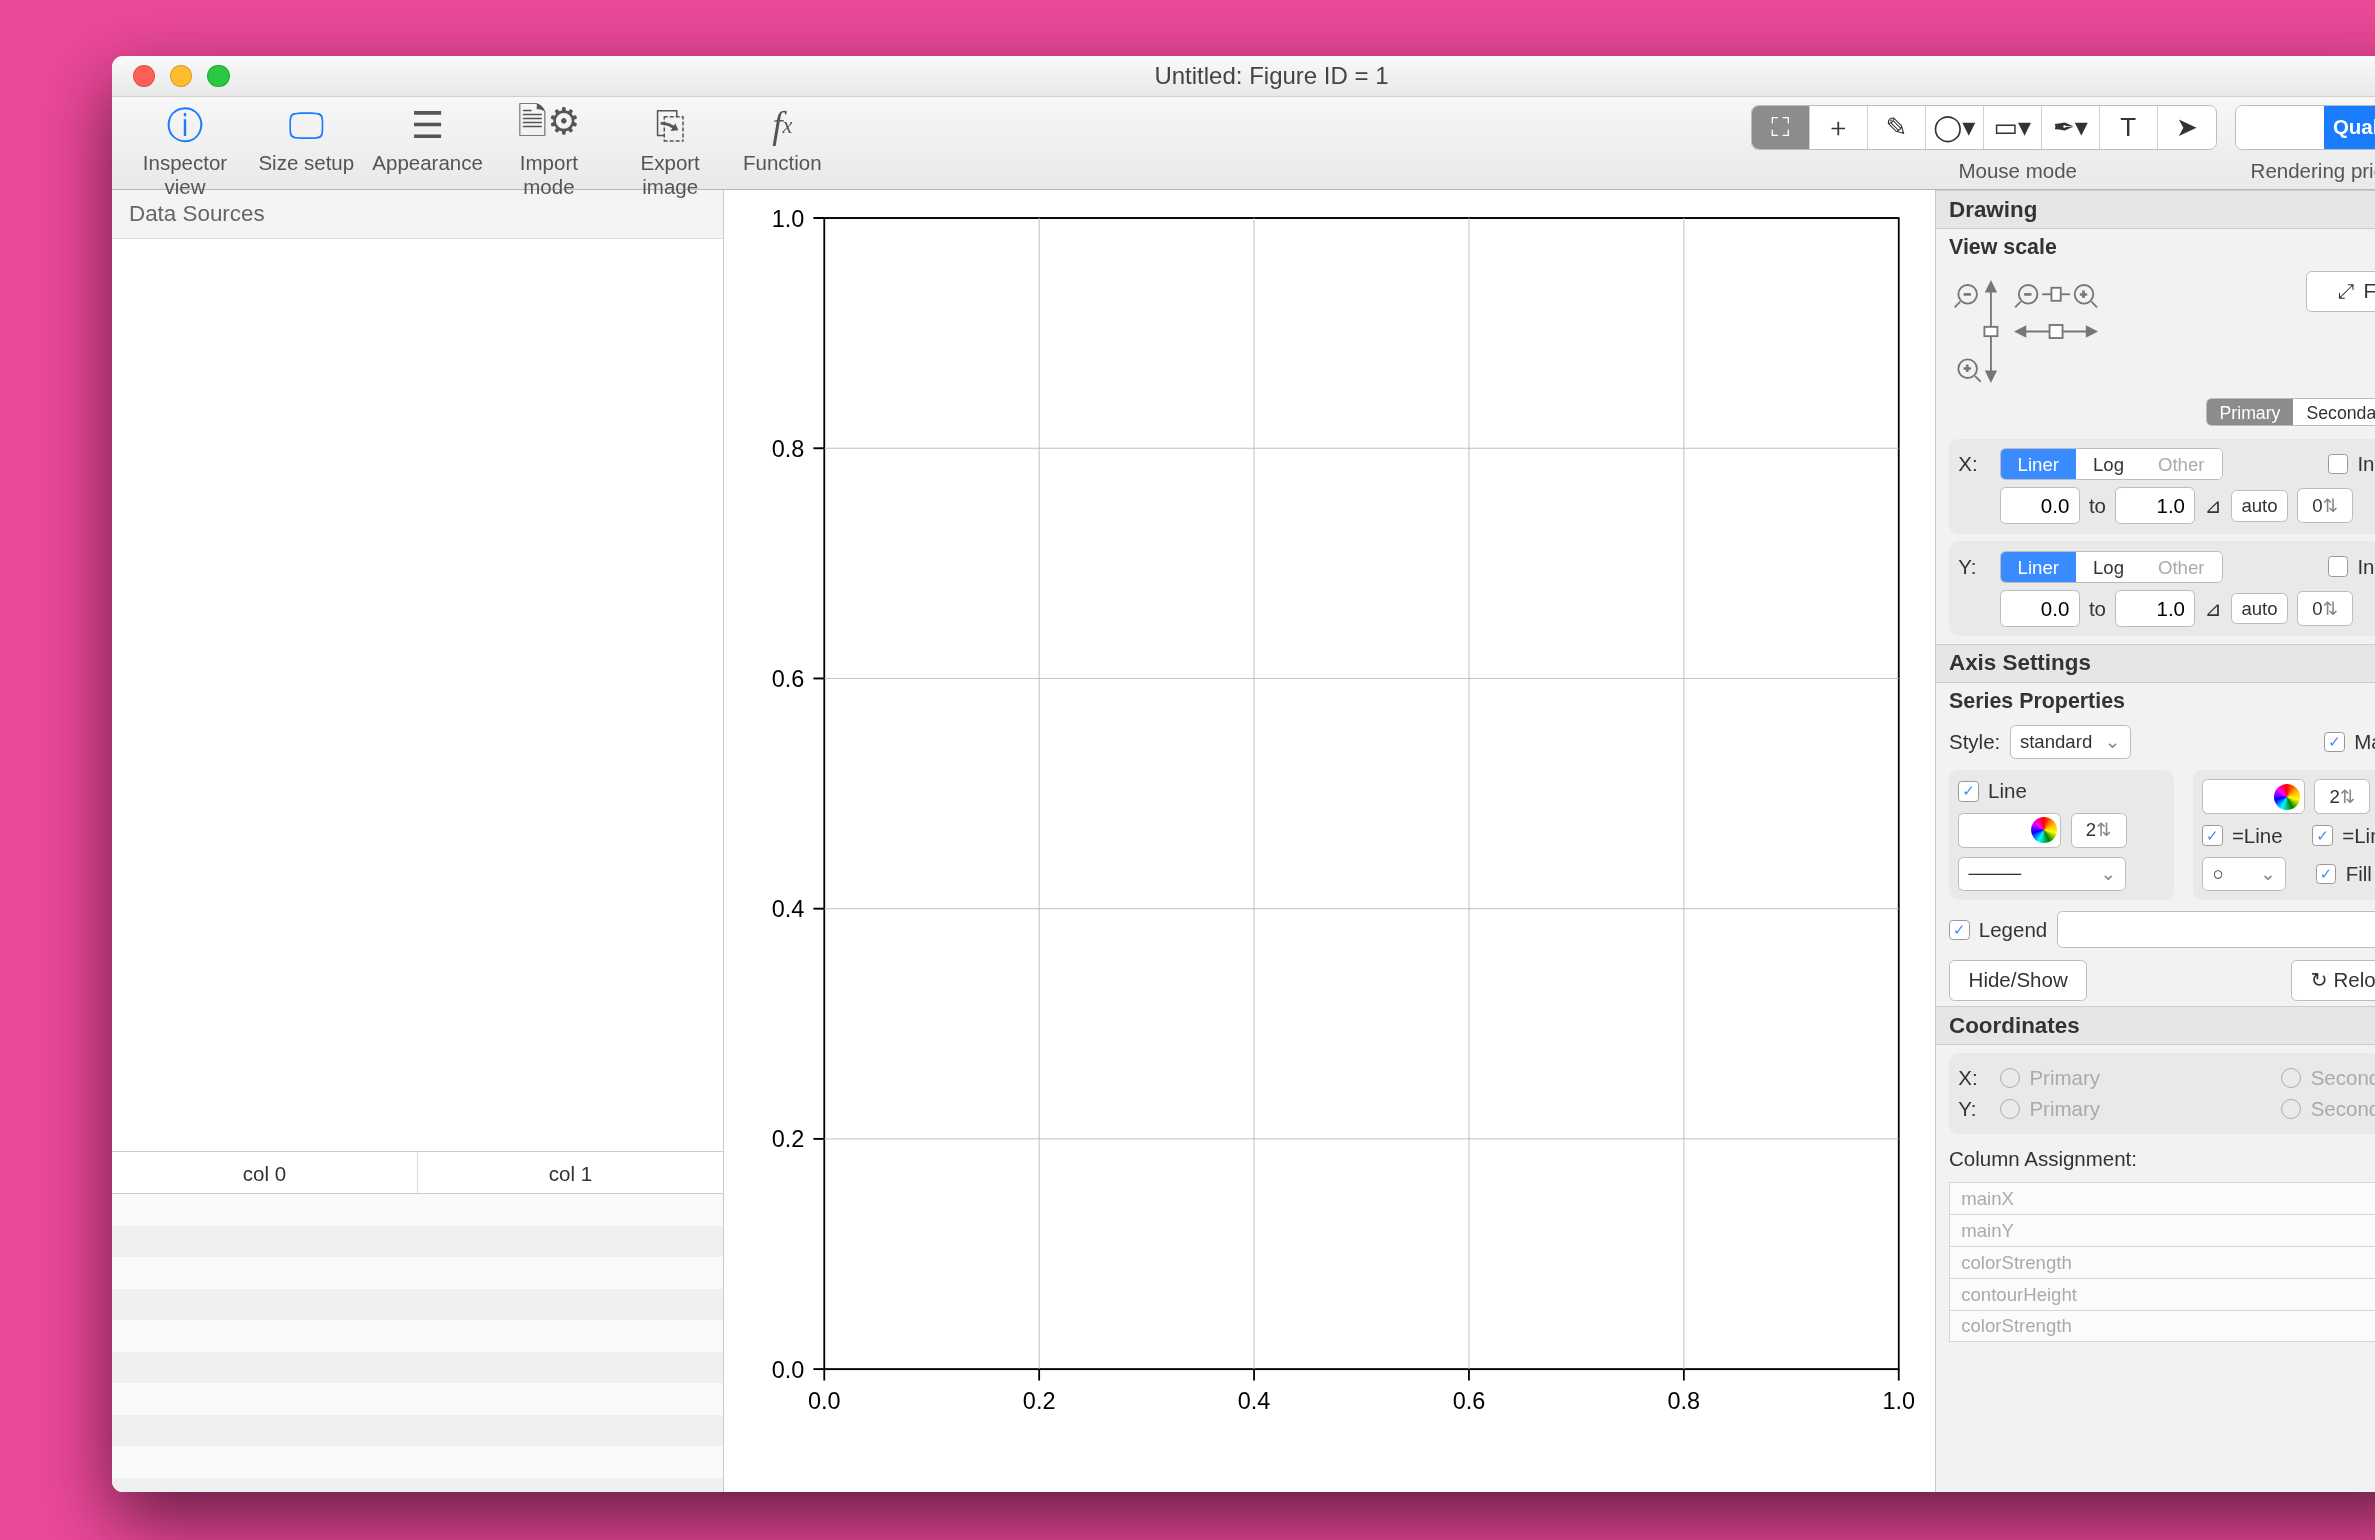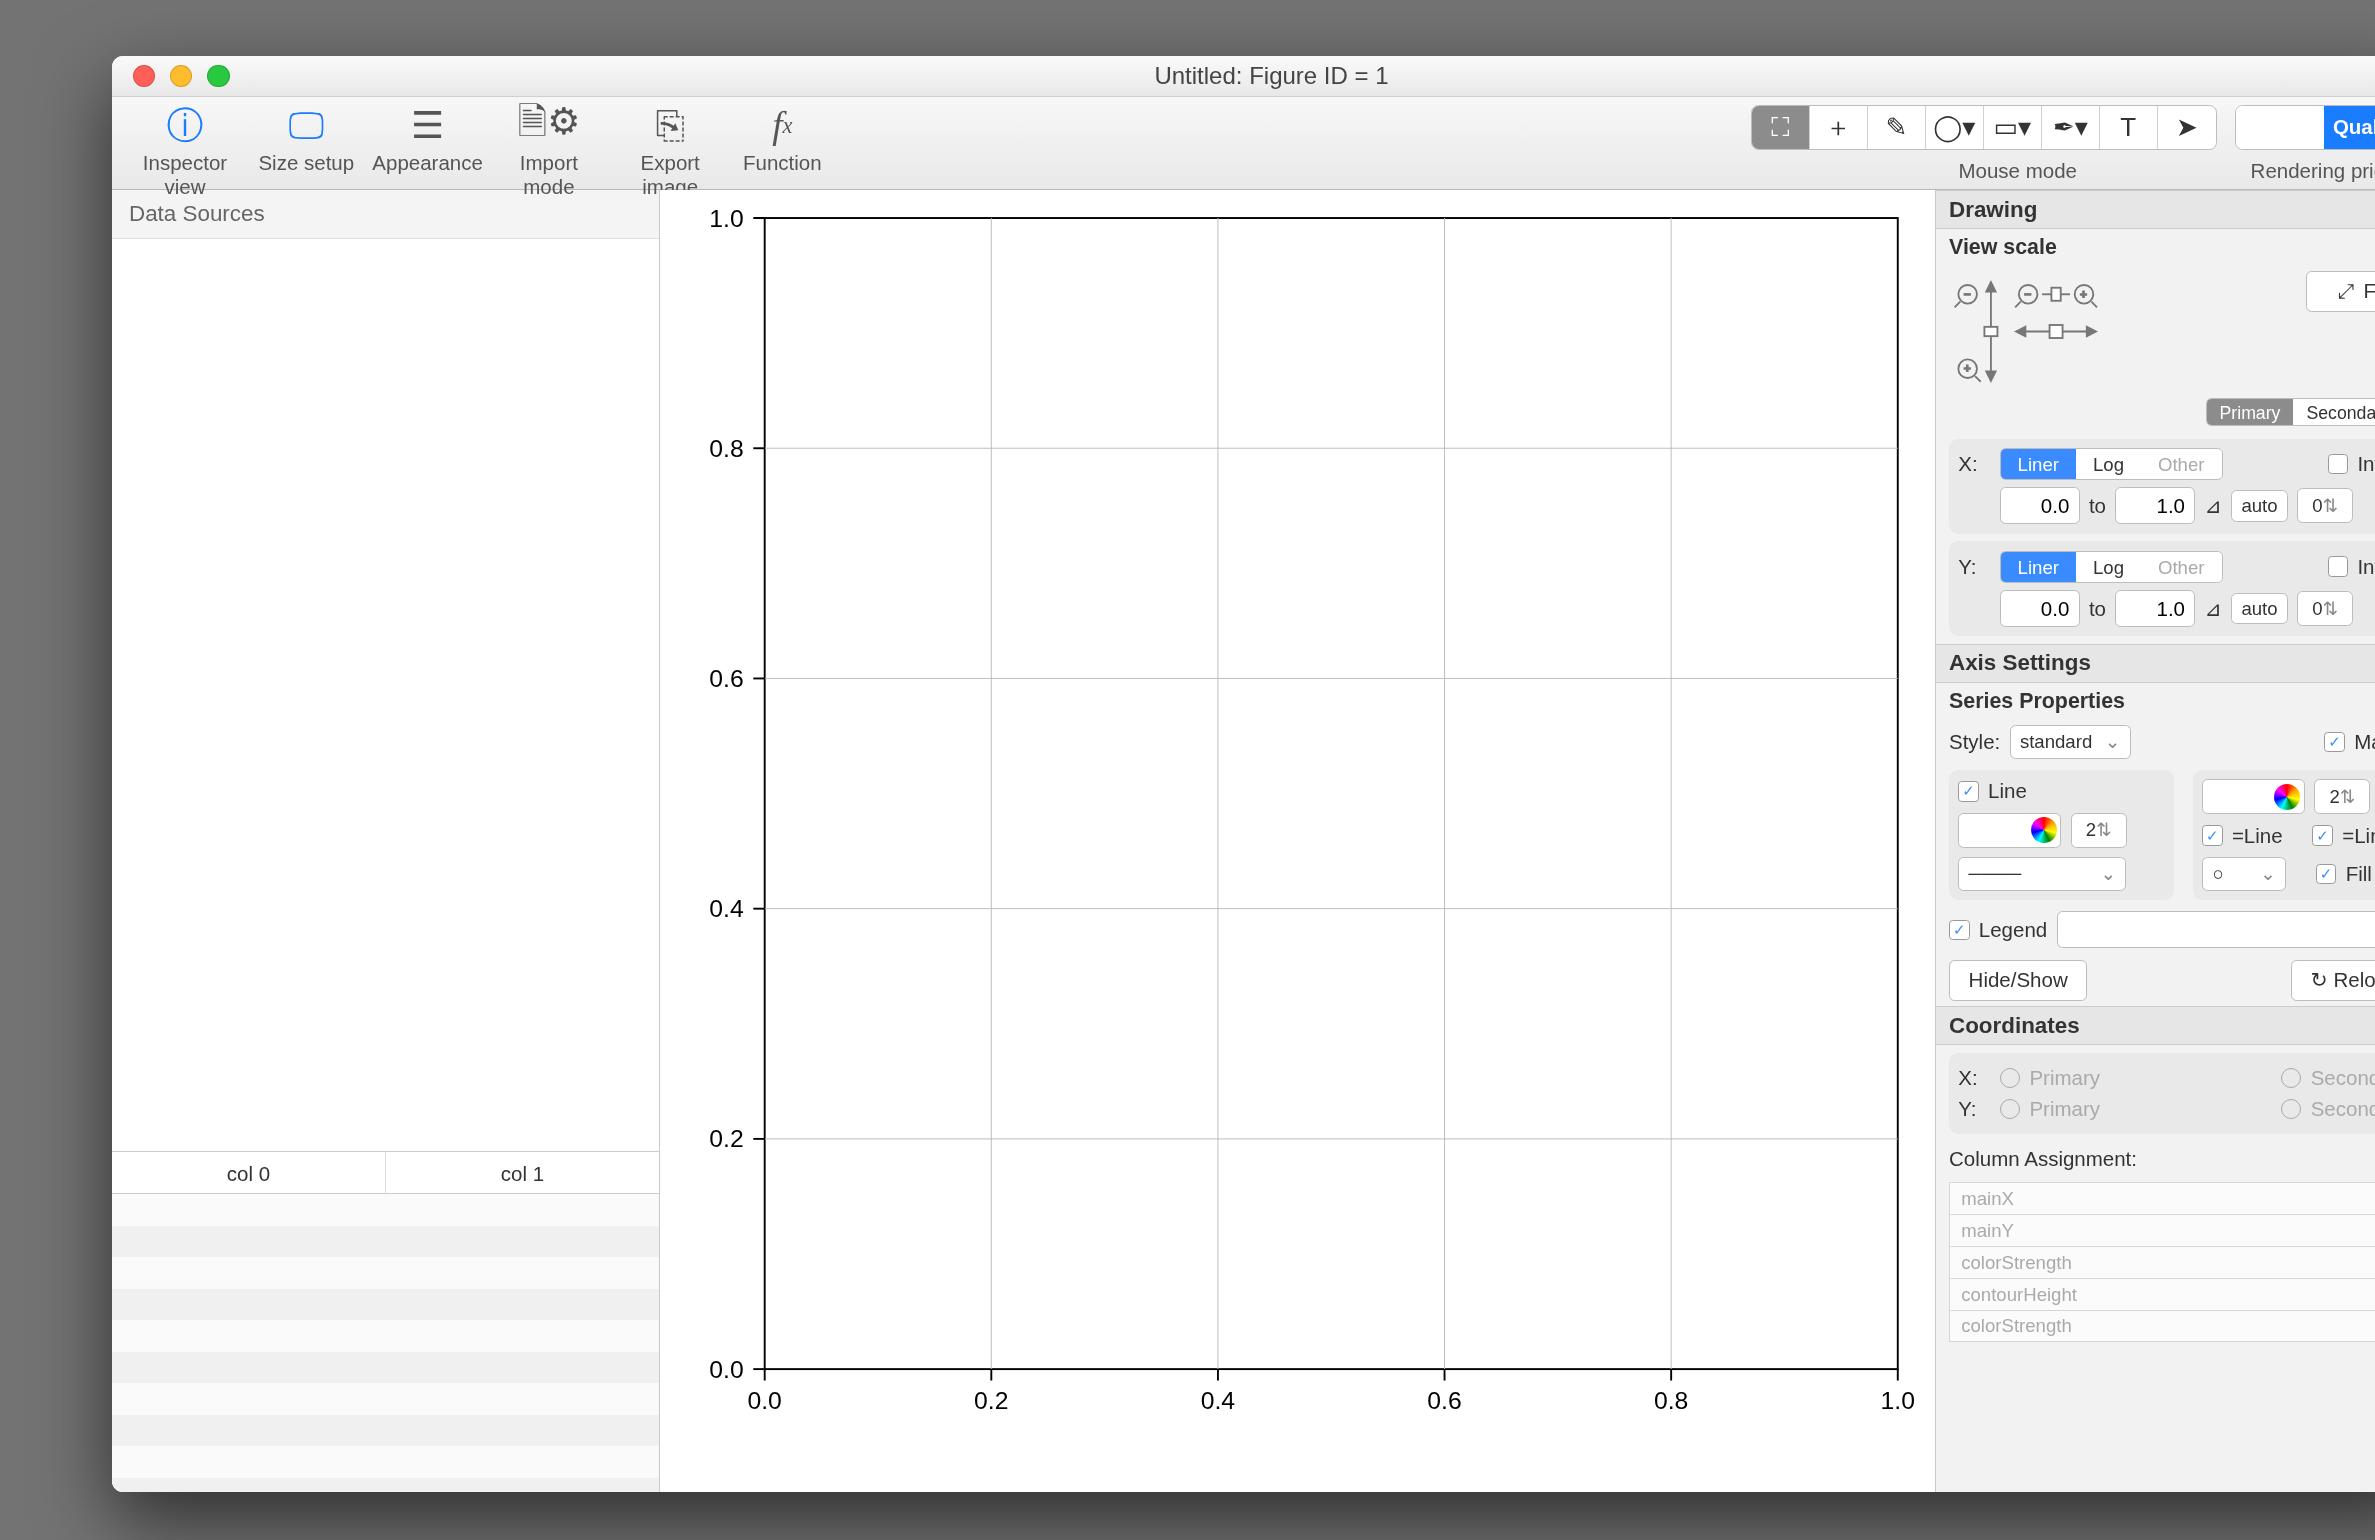--- a/index.html
+++ b/index.html
@@ -1,17 +1,17 @@
 <!DOCTYPE html>
 <html><head>
 <meta charset="utf-8">
 <style>
   * { box-sizing: border-box; margin: 0; padding: 0; }
   html, body { width: 100%; height: 100%; background: #000; font-family: -apple-system, "Helvetica Neue", Arial, sans-serif; font-size: 12px; color: #333; }
-  .stage { width: 2375px; height: 1540px; background: #737373; position: relative; transform-origin: top left; }
+  .stage { width: 2375px; height: 1540px; background: #ec4899; position: relative; transform-origin: top left; }
   .window {
     position: absolute; left: 112px; top: 56px; width: 2319px; height: 1436px;
     background: #ececec; border-radius: 11.2px; overflow: hidden;
     box-shadow: 0 28px 75px rgba(0,0,0,.6);
     display: flex; flex-direction: column;
   }
   
   .titlebar { height: 41px; background: linear-gradient(#fafafa,#e8e8e8); display: flex; align-items: center; border-bottom: 0.9px solid #cfcfcf; position: relative; }
   .traffic { display: flex; gap: 15px; padding-left: 20.5px; }
   .traffic .dot { width: 22.4px; height: 22.4px; border-radius: 50%; border: 0.9px solid rgba(0,0,0,.15); }
@@ -29,21 +29,21 @@
   .mouse-modes .mm:last-child{border-right:none;}
   .mouse-modes .mm.active{ background:#8c8c8c; color:#fff;}
   .mouse-label{ position:absolute; right:354px; bottom:5.6px; font-size:20.5px; color:#555;}
   .render-seg{ display:flex; border:0.9px solid #bcbcbc; border-radius:7.5px; overflow:hidden; height:45px; width:177px;}
   .render-seg .half{flex:1; display:flex; align-items:center; justify-content:center; font-size:20.5px;}
   .render-seg .half.blank{background:#fff;}
   .render-seg .half.quality{background:#1a7cff; color:#fff; font-weight:600;}
   .render-label{position:absolute; right:18.6px; bottom:5.6px; font-size:20.5px; color:#555;}
   
   .body { flex:1; display:flex; min-height:0;}
-  .left-pane { width: 548px; background:#fff; border-right:0.9px solid #c9c9c9; display:flex; flex-direction:column;}
+  .left-pane { width: 612px; background:#fff; border-right:0.9px solid #c9c9c9; display:flex; flex-direction:column;}
   .ds-header{ padding:11.2px 17px; font-size:22.4px; color:#666; background:#f4f4f4; border-bottom:0.9px solid #ddd;}
   .ds-body{ flex:1; background:#fff;}
   .col-head{ height:43px; border-top:0.9px solid #ccc; border-bottom:0.9px solid #ccc; display:flex;}
   .col-head .c{ flex:1; text-align:center; line-height:43px; font-size:20.5px; border-right:0.9px solid #ddd;}
   .col-head .c:last-child{border-right:none;}
   .stripes{ height:298px; background:repeating-linear-gradient(#fafafa 0 32px,#f0f0f0 32px 63px);}
   .statusbar{ height:39px; background:#f0f0f0; border-top:0.9px solid #ccc; padding:0 37px 0 50px; display:flex; align-items:center; font-size:20.5px; color:#555;}
   
   .center { flex:1; background:#fff; position:relative;}
   .plot-wrap{ position:absolute; left:18.6px; right:18.6px; top:9.3px; bottom:56px;}

